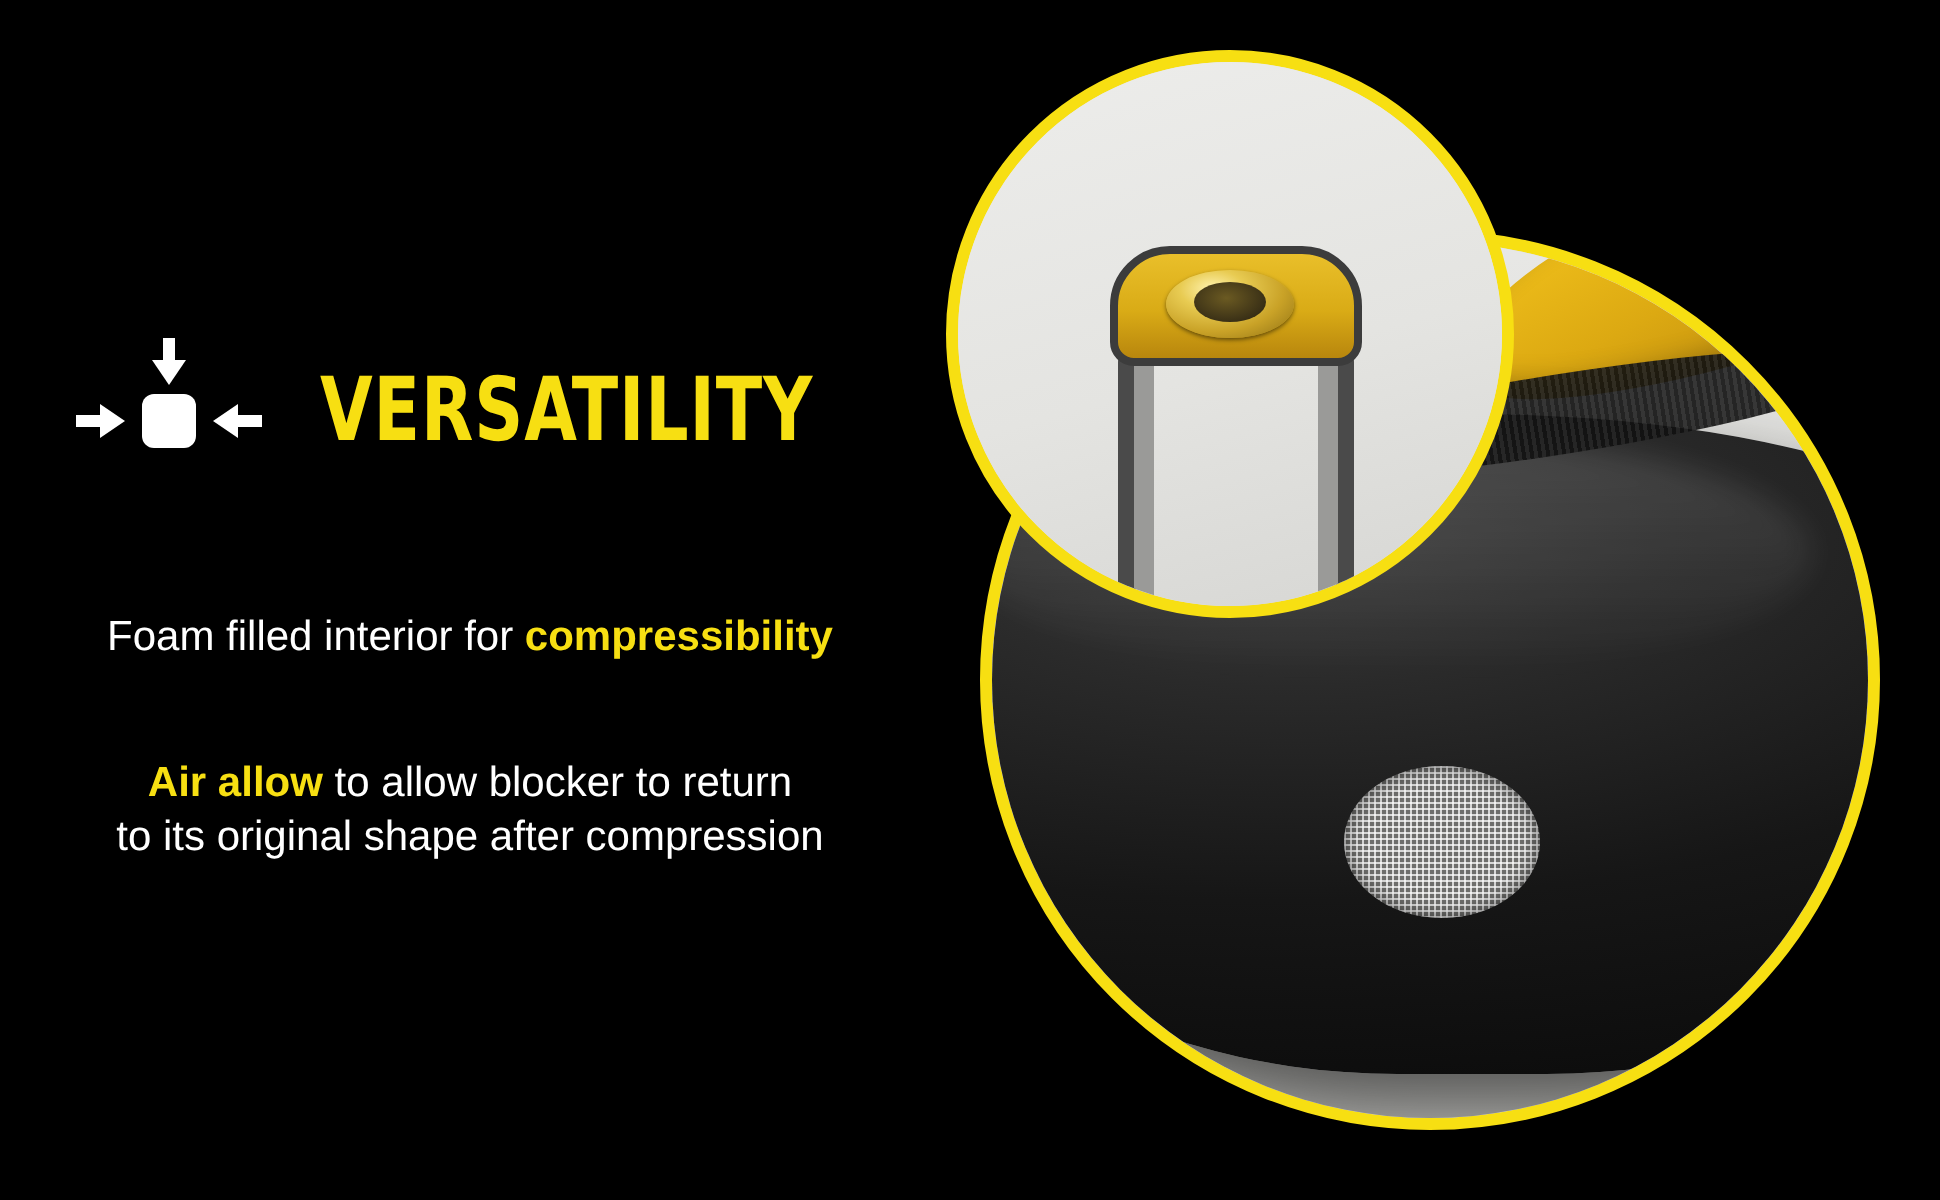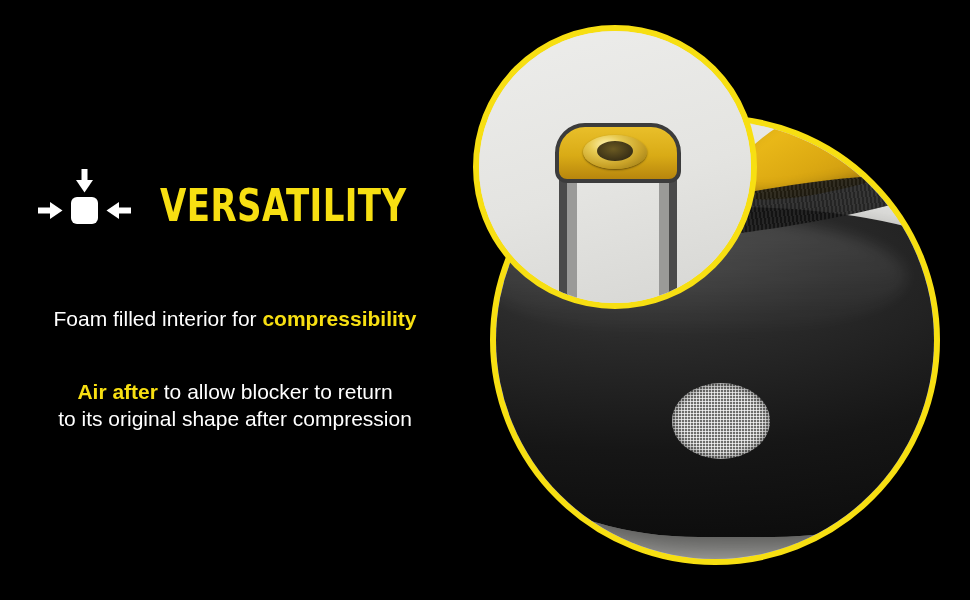--- a/index.html
+++ b/index.html
@@ -293,21 +293,21 @@
       <span class="headline">VERSATILITY</span>
     </div>
 
     <div class="features">
 
       <div class="feature-line">
         <span>Foam filled interior for </span><span class="hl">compressibility</span><span></span>
       </div>
 
       <div class="feature-line">
-        <span></span><span class="hl">Air after</span><span> to allow blocker to return
+        <span></span><span class="hl">Air allow</span><span> to allow blocker to return
 to its original shape after compression</span>
       </div>
 
 
     </div>
   </div>
 
   <div class="photo-area">
 
     <div class="circle circle-main">

